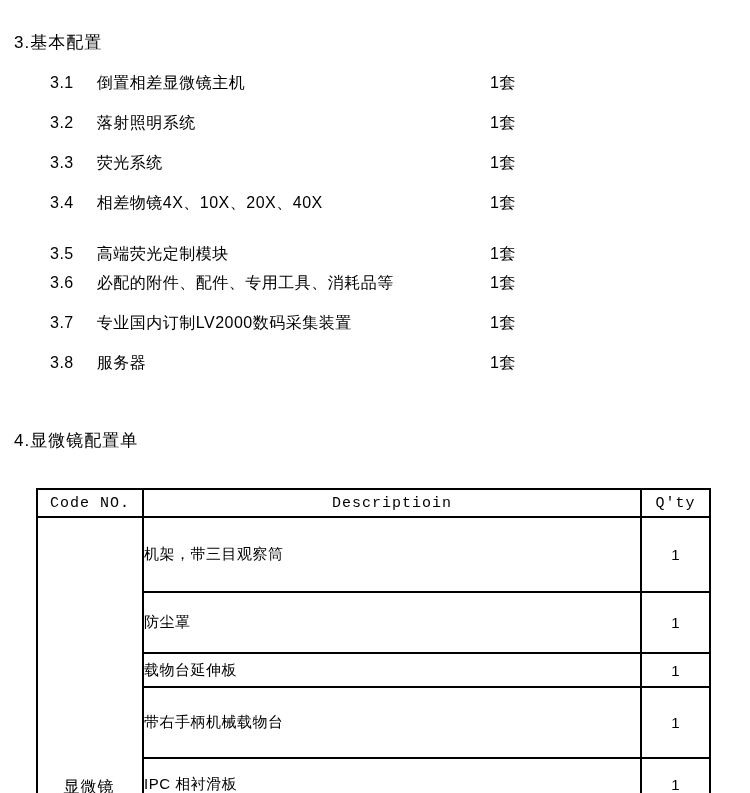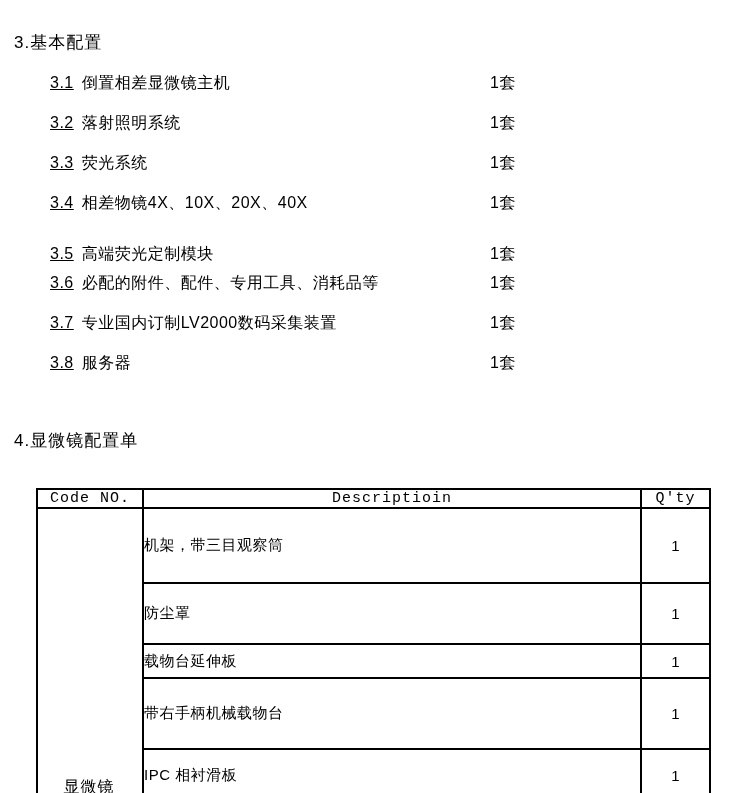--- a/index.html
+++ b/index.html
@@ -25,42 +25,42 @@
 
   .cfg-item {
     position: absolute;
     left: 50px;
     width: 700px;
     height: 22px;
     font-size: 16px;
     letter-spacing: 0.5px;
     white-space: nowrap;
   }
-  .cfg-item .no { margin-right: 8px; text-decoration: underline; }
+  .cfg-item .no { margin-right: 23px; }
   .cfg-item .qty {
     position: absolute;
     left: 423px; 
     top: 0;
     margin-left: 17px;
   }
 
   .table-wrap {
     position: absolute;
     left: 36px;
     top: 488px;
     width: 673px;
   }
   table {
     border-collapse: collapse;
     table-layout: fixed;
     width: 673px;
   }
   th, td { border: 2px solid #000000; }
   thead th {
-    height: 19px;
+    height: 28px;
     font-family: "Liberation Mono", monospace;
     font-weight: normal;
     font-size: 15px;
     text-align: center;
     vertical-align: middle;
     letter-spacing: 1px;
   }
   td.desc {
     font-size: 15px;
     vertical-align: middle;

